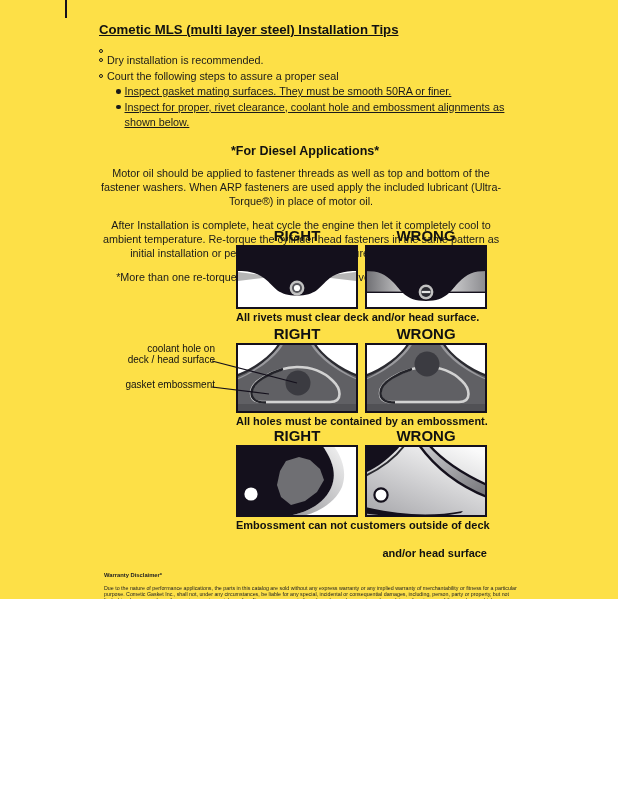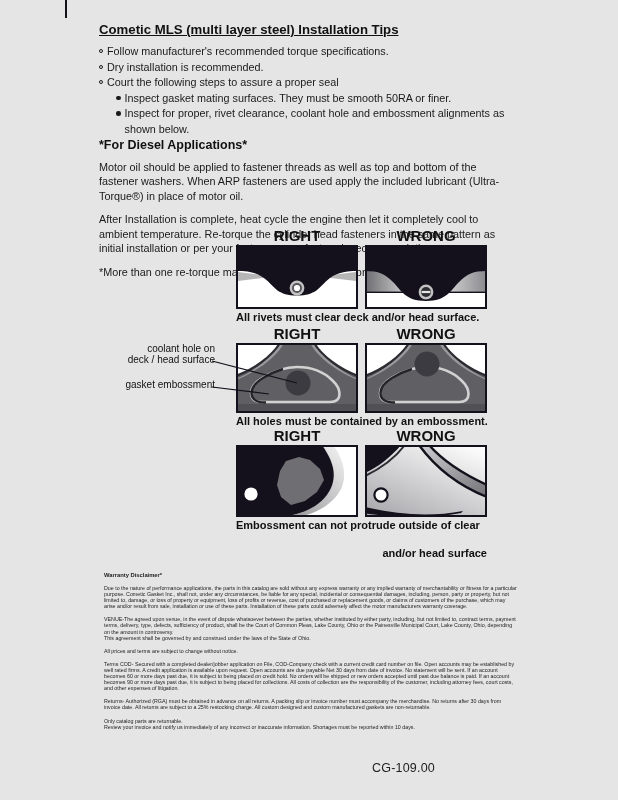--- a/index.html
+++ b/index.html
@@ -1,31 +1,31 @@
 <!DOCTYPE html>
 <html><head>
 <meta charset="utf-8">
 <style>
   * { margin:0; padding:0; box-sizing:border-box; }
   html,body { background:#ffffff; }
   .page {
-    position:relative; width:618px; height:800px; background:#e5e5e5;
+    position:relative; width:618px; height:599px; background:#fde047;
     font-family:"Liberation Sans", sans-serif; color:#1a1a1a; overflow:hidden;
   }
   .crop-mark { position:absolute; left:65px; top:0; width:2px; height:18px; background:#14101c; }
 
   
   .intro { position:absolute; left:99px; top:22px; width:412px; }
   .doc-title { font-size:13.2px; font-weight:700; text-decoration:underline; margin:0 0 7px 0; color:#111; }
   .bullet-row { display:flex; align-items:flex-start; font-size:10.8px; line-height:15.5px; }
-  .bullet-row.sub { padding-left:17px; }
+  .bullet-row.sub { padding-left:17px;text-decoration:underline; }
   .marker-o { flex:0 0 auto; width:4px; height:4px; border:1px solid #1a1a1a; border-radius:50%; margin:5px 4px 0 0; }
   .marker-dot { flex:0 0 auto; width:4.5px; height:4.5px; background:#1a1a1a; border-radius:50%; margin:5px 4px 0 0; }
 
-  .diesel { margin-top:1px; }
+  .diesel { margin-top:13px;text-align:center; }
   .diesel-heading { font-size:12.5px; font-weight:700; margin:0 0 8px 0; color:#111; }
   .diesel p { font-size:10.8px; line-height:14.3px; margin:0 0 9.5px 0; width:404px; }
 
   
   .diagram-row { position:absolute; left:236px; width:251px; }
   .row1 { top:229px; } .row2 { top:327px; } .row3 { top:429px; }
   .label-row { display:flex; gap:7px; margin-bottom:2px; }
   .panel-label { width:122px; text-align:center; font-size:15px; line-height:14px; font-weight:700; color:#111; }
   .panel-row { display:flex; gap:7px; }
   .panel-row svg { display:block; }
@@ -51,21 +51,20 @@
 <div class="page">
 
   <div class="crop-mark"></div>
 
   <section class="intro">
     <h1 class="doc-title">Cometic MLS (multi layer steel) Installation Tips</h1>
 
     <div>
       <div class="bullet-row">
         <span class="marker-o"></span>
-        <span>Follow manufacturer's recommended torque specifications.</span>
       </div>
       <div class="bullet-row">
         <span class="marker-o"></span>
         <span>Dry installation is recommended.</span>
       </div>
       <div class="bullet-row">
         <span class="marker-o"></span>
         <span>Court the following steps to assure a proper seal</span>
       </div>
       <div class="bullet-row sub">
@@ -205,21 +204,21 @@
         </defs>
         <rect width="122" height="72" fill="url(#gsg3w)"></rect>
         <path d="M0,0 H36 C26,12 13,22 0,28 Z" fill="#14101c"></path>
         <path d="M40,0 C30,13 15,24 0,31" fill="none" stroke="#2a2a30" stroke-width="2"></path>
         <path d="M54,0 C70,22 92,40 122,52 V40 C96,28 78,16 64,0 Z" fill="url(#gsg3wb)" stroke="#14101c" stroke-width="2.4"></path>
         <path d="M0,62 C34,70 66,72 98,66 L96,68 C64,74 30,72.5 0,68.5 Z" fill="#14101c"></path>
         <circle cx="16" cy="50" r="6.6" fill="#ffffff" stroke="#14101c" stroke-width="2.2"></circle>
         <rect x="1" y="1" width="120" height="70" fill="none" stroke="#14101c" stroke-width="2"></rect>
       </svg>
     </div>
-    <div class="caption">Embossment can not protrude outside of clear</div>
+    <div class="caption">Embossment can not customers outside of deck</div>
     <div class="caption" style="margin-top:16px;text-align:right;">and/or head surface</div>
   </section>
 
   <section class="legal">
     <h3 class="legal-heading">Warranty Disclaimer*</h3>
     <p>Due to the nature of performance applications, the parts in this catalog are sold without any express warranty or any implied warranty of merchantability or fitness for a particular purpose.  Cometic Gasket Inc., shall not, under any circumstances, be liable for any special, incidental or consequential damages, including, person, party or property, but not limited to, damage, or loss of property or equipment, loss of profits or revenue, cost of purchased or replacement goods, or claims of customers of the purchase, which may arise and/or result from sale, installation or use of these parts.  Installation of these parts could adversely affect the motor manufacturers warranty coverage.</p>
     <p class="gap-before">VENUE-The agreed upon venue, in the event of dispute whatsoever between the parties, whether instituted by either party, including, but not limited to, contract terms, payment terms, delivery, type, defects, sufficiency of product, shall be the Court of Common Pleas, Lake County, Ohio or the Painesville Municipal Court, Lake County, Ohio, depending on the amount in controversy.</p>
     <p>This agreement shall be governed by and construed under the laws of the State of Ohio.</p>
     <p class="gap-before">All prices and terms are subject to change without notice.</p>
     <p class="gap-before">Terms COD- Secured with a completed dealer/jobber application on File, COD-Company check with a current credit card number on file.  Open accounts may be established by well rated firms.  A credit application is available upon request.  Open accounts are due payable Net 30 days from date of invoice.  No statement will be sent.  If an account becomes 60 or more days past due, it is subject to being placed on credit hold.  No orders will be shipped or new orders accepted until past due balance is paid.  If an account becomes 90 or more days past due, it is subject to being placed for collections.  All costs of collection are the responsibility of the customer, including attorney fees, court costs, and other expenses of litigation.</p>

